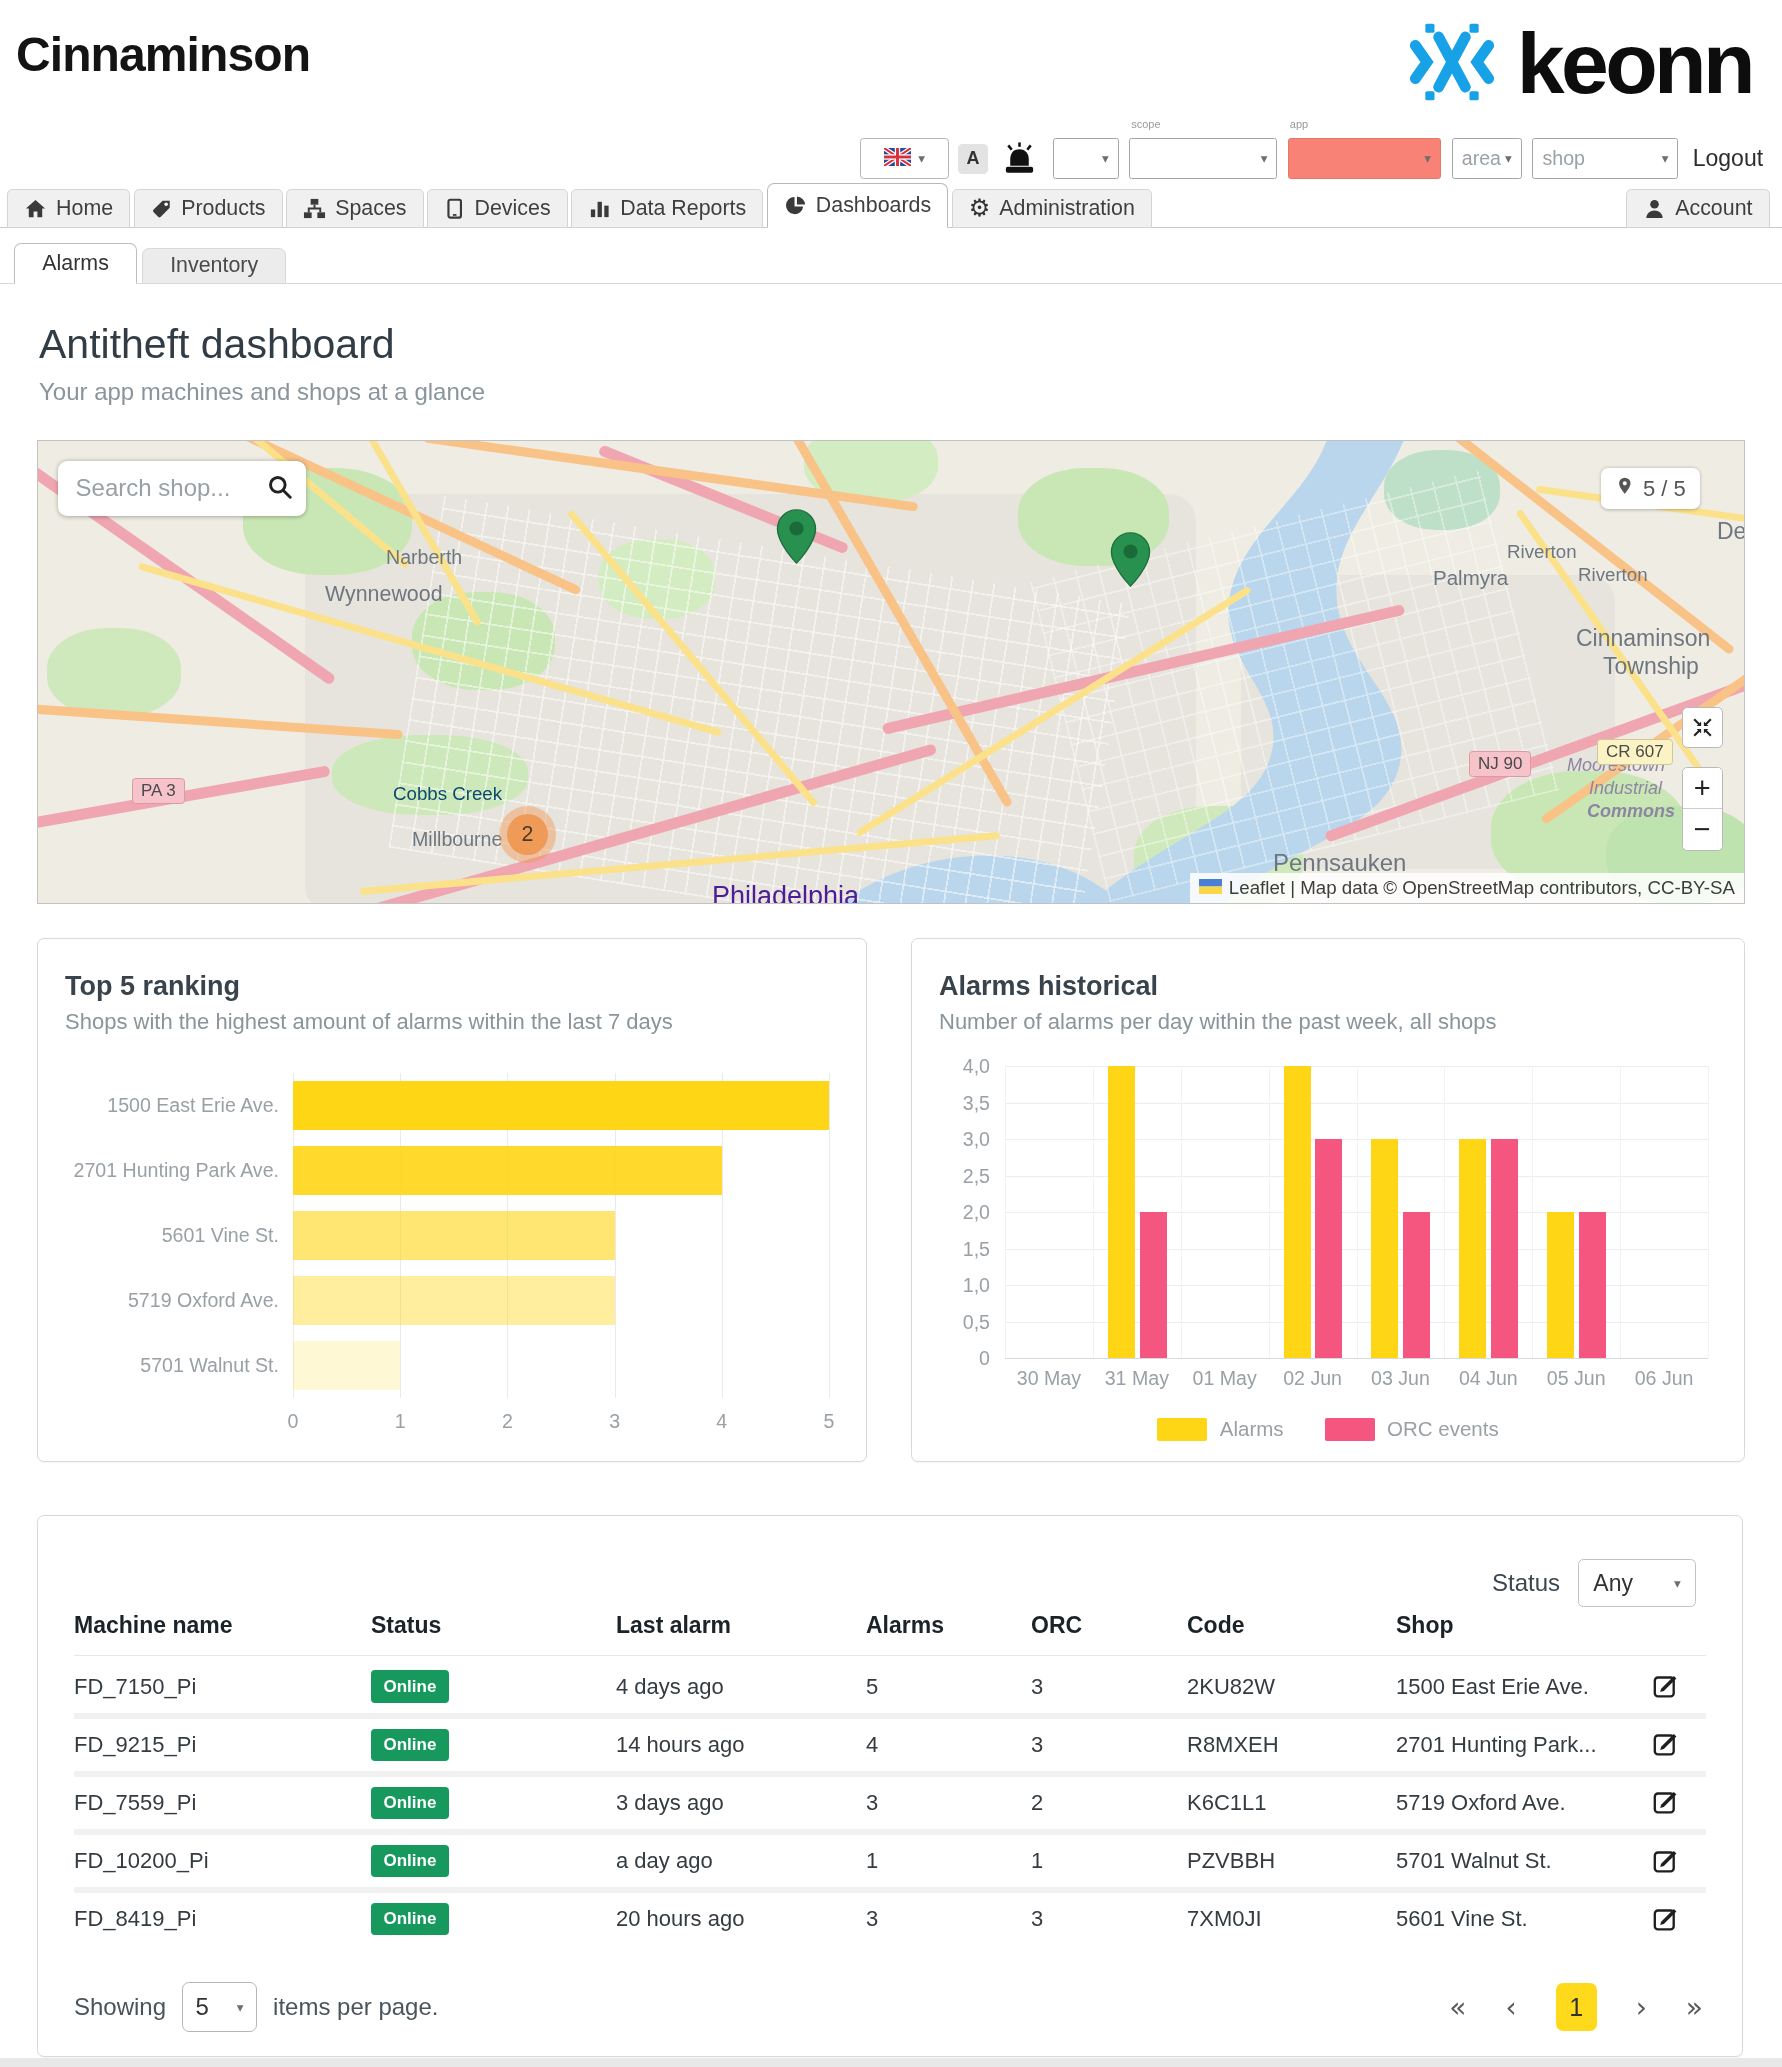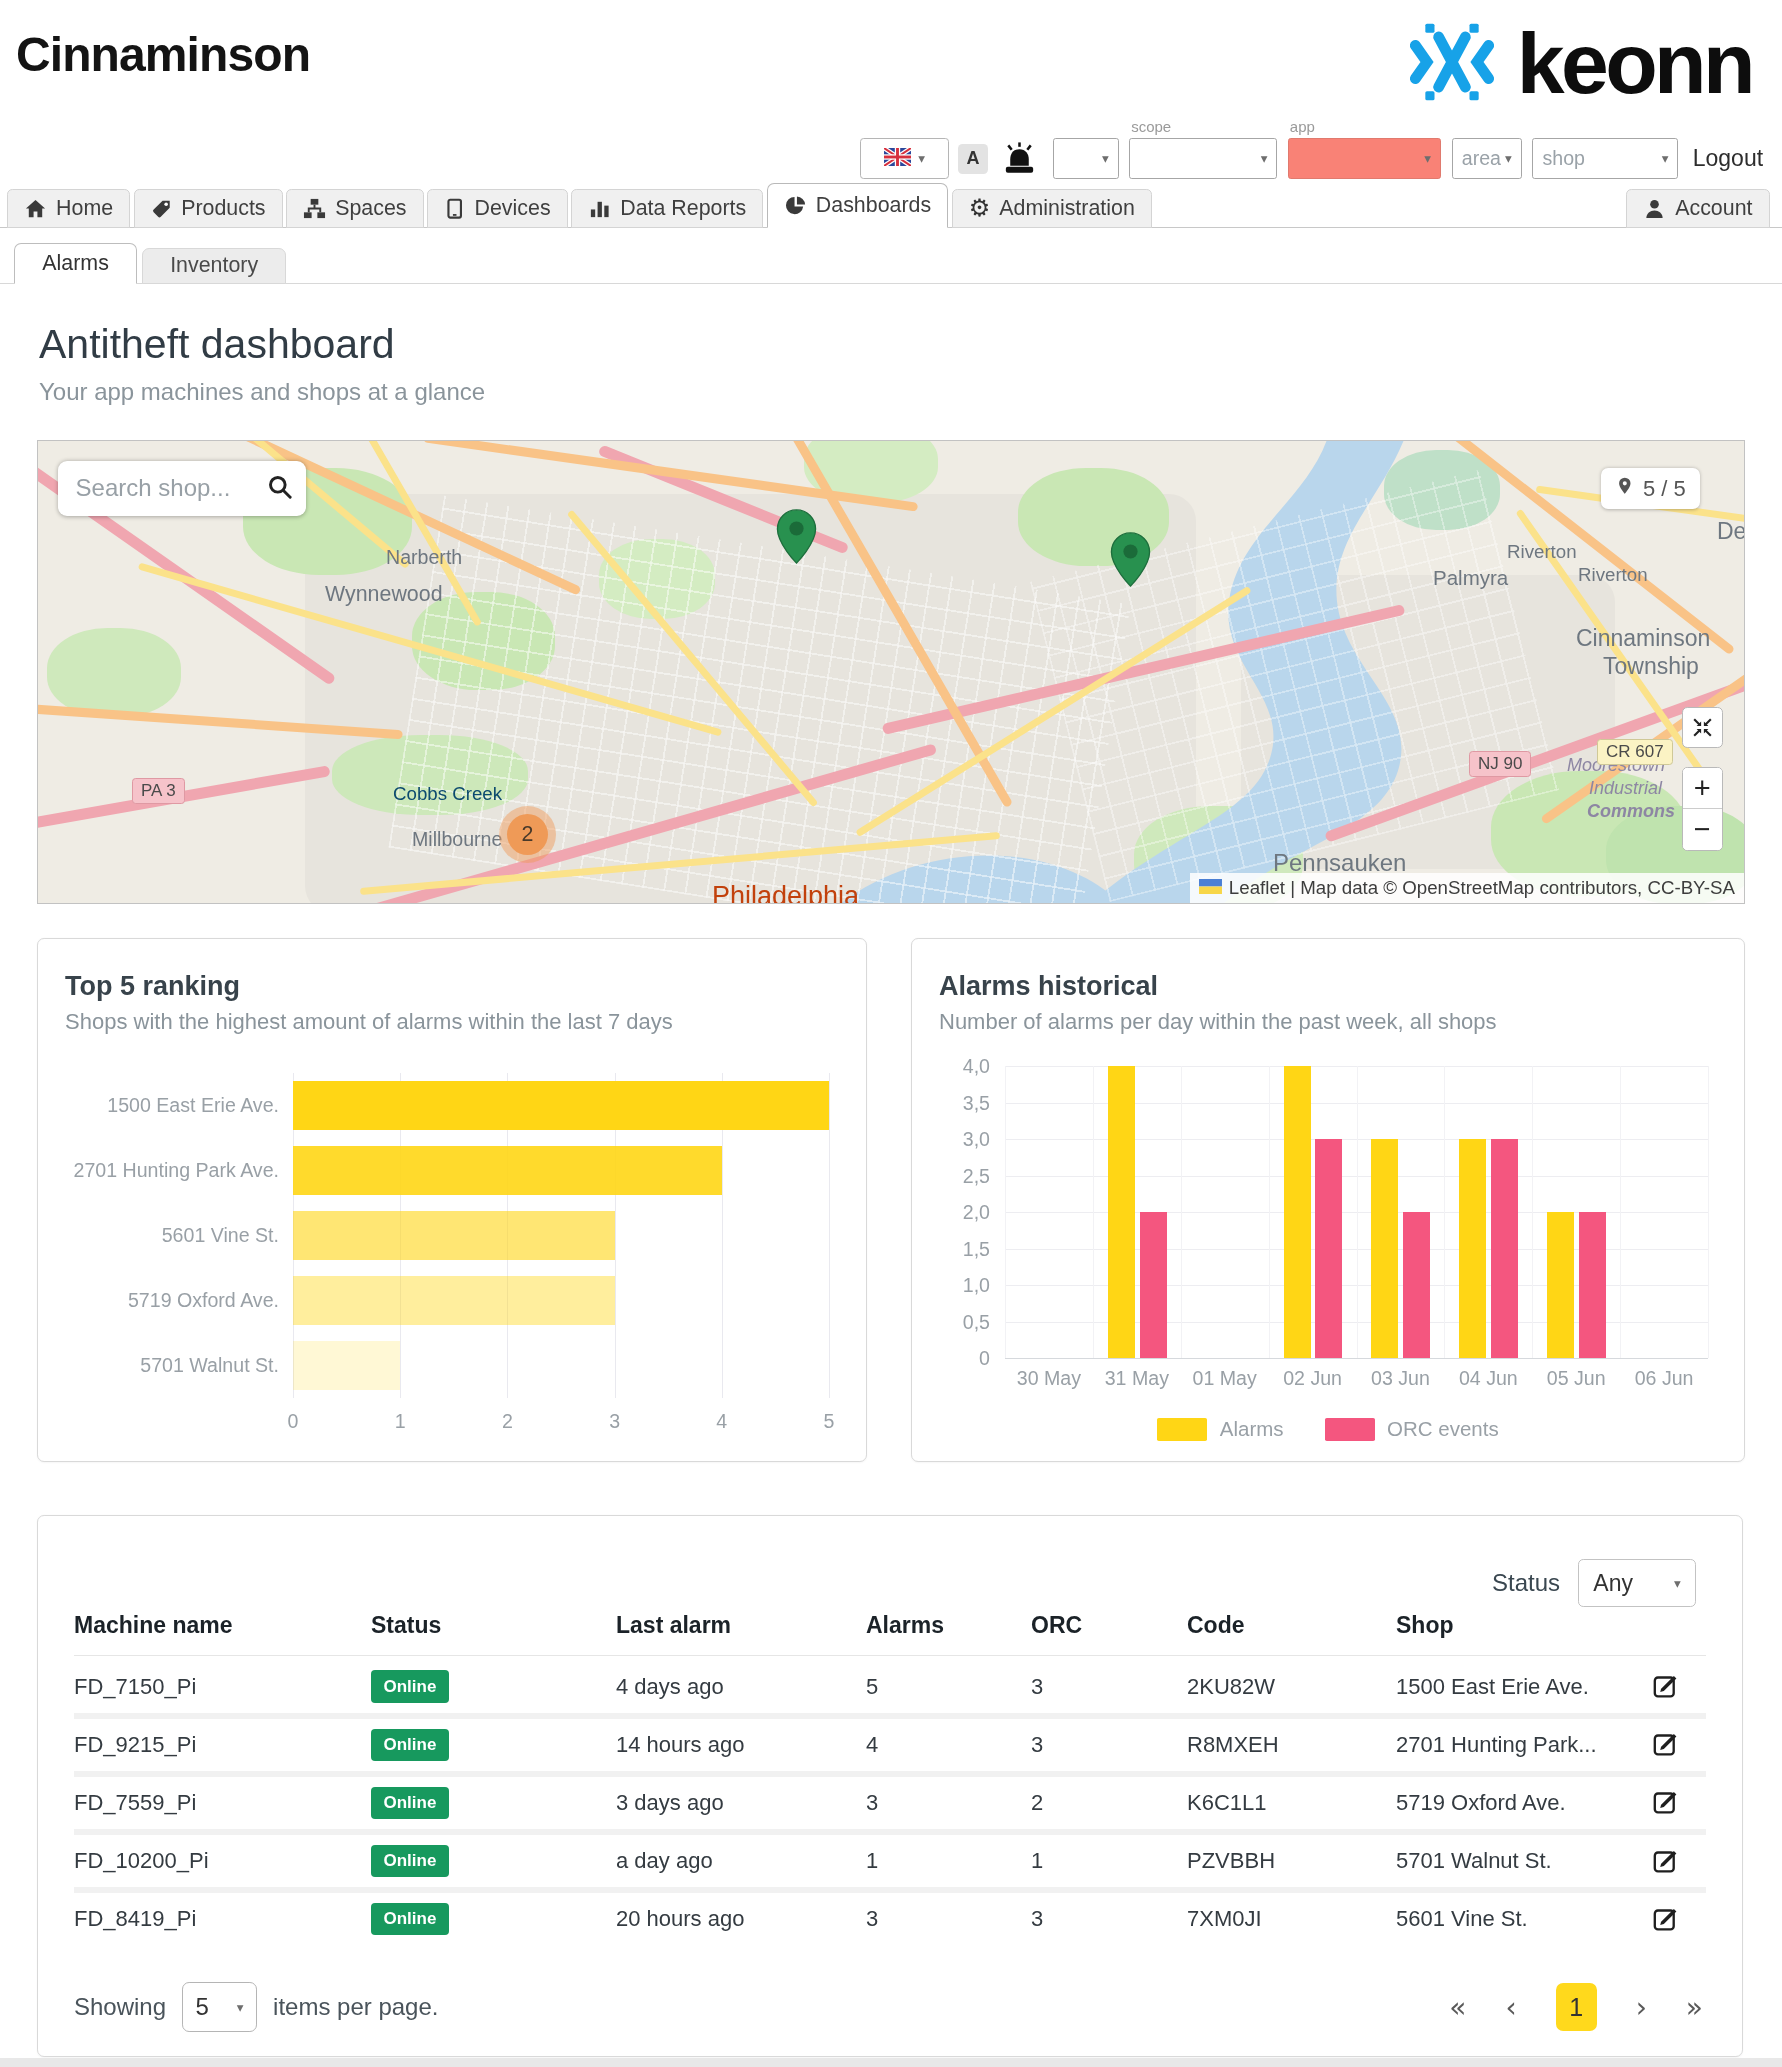--- a/index.html
+++ b/index.html
@@ -18,21 +18,21 @@
   .lang-select{width:89px;height:41px;border:0.9px solid #b5b5b5;border-radius:3.6px;background:#fff;
                display:flex;align-items:center;justify-content:center;gap:7.1px;cursor:pointer;box-sizing:border-box;}
   .translate-btn{width:30px;height:30px;margin-left:9px;background:#e3e3e3;border-radius:4.5px;
                  display:flex;align-items:center;justify-content:center;font-size:18px;font-weight:bold;color:#333;cursor:pointer;}
   .siren{margin-left:9px;width:45px;display:flex;align-items:center;justify-content:center;cursor:pointer;}
   .sel{height:41px;border:0.9px solid #a6a6a6;border-radius:2.7px;background:#fff;box-sizing:border-box;
        display:flex;align-items:center;justify-content:space-between;padding:0 9px;
        font-size:19.6px;color:#9aa2a8;cursor:pointer;}
   .caret{font-size:13.4px;color:#6e6e6e;}
   .sel-wrap{position:relative;}
-  .sel-label{position:absolute;top:-19.6px;left:1.8px;font-size:15px;color:#9a9a9a;}
+  .sel-label{position:absolute;top:-19.6px;left:1.8px;font-size:11px;color:#9a9a9a;}
   .sel-blank{width:66px;margin-left:10.7px;}
   .sel-scope{width:148px;}
   .sel-app{width:153px;background:#f98276;border-color:#e07a6e;}
   .sel-area{width:70px;}
   .sel-shop{width:146px;}
   .gap12{margin-left:10.7px;}
   .logout{margin-left:14.3px;font-size:23px;color:#2d2d2d;cursor:pointer;}
 
   
   .nav{position:absolute;left:0;right:0;top:184px;height:44px;border-bottom:0.9px solid #c8c8c8;
@@ -376,21 +376,21 @@
         <div class="road r-yellow" style="left: 784px; top: 267px; width: 463px; transform: rotate(-32deg);"></div>
         <div class="road r-yellow" style="left: 1408px; top: 205px; width: 339px; transform: rotate(55deg);"></div>
         <div class="road r-yellow" style="left: 1497px; top: 62px; width: 250px; transform: rotate(8deg);"></div>
         <div class="road r-yellow" style="left: 134px; top: 36px; width: 267px; transform: rotate(40deg);"></div>
       </div>
     <div id="map-labels">
         <span class="maplabel" style="left: 348px; top: 105px; font-size: 19.6px;">Narberth</span>
         <span class="maplabel" style="left: 287px; top: 141px; font-size: 21.4px;">Wynnewood</span>
         <span class="maplabel" style="left: 355px; top: 342px; font-size: 18.7px; color: #0c4a6e;">Cobbs Creek</span>
         <span class="maplabel" style="left: 374px; top: 387px; font-size: 19.6px;">Millbourne</span>
-        <span class="maplabel" style="left: 674px; top: 440px; font-size: 27px; color: #c2410c;">Philadelphia</span>
+        <span class="maplabel" style="left: 674px; top: 440px; font-size: 27px; color: #4c1d95;">Philadelphia</span>
         <span class="maplabel" style="left: 1235px; top: 408px; font-size: 24px;">Pennsauken</span>
         <span class="maplabel" style="left: 1395px; top: 125px; font-size: 20.5px;">Palmyra</span>
         <span class="maplabel" style="left: 1469px; top: 100px; font-size: 18.7px;">Riverton</span>
         <span class="maplabel" style="left: 1540px; top: 123px; font-size: 18.7px;">Riverton</span>
         <span class="maplabel" style="left: 1538px; top: 184px; font-size: 23px;">Cinnaminson</span>
         <span class="maplabel" style="left: 1565px; top: 212px; font-size: 23px;">Township</span>
         <span class="maplabel" style="left: 1679px; top: 77px; font-size: 23px;">Delran</span>
         <span class="maplabel" style="left: 1529px; top: 314px; font-size: 18px; font-style: italic; color: rgb(141, 134, 163);">Moorestown</span>
         <span class="maplabel" style="left: 1551px; top: 337px; font-size: 18px; font-style: italic; color: rgb(141, 134, 163);">Industrial</span>
         <span class="maplabel" style="left: 1549px; top: 360px; font-size: 18px; font-style: italic; color: rgb(141, 134, 163); font-weight: bold;">Commons</span>

